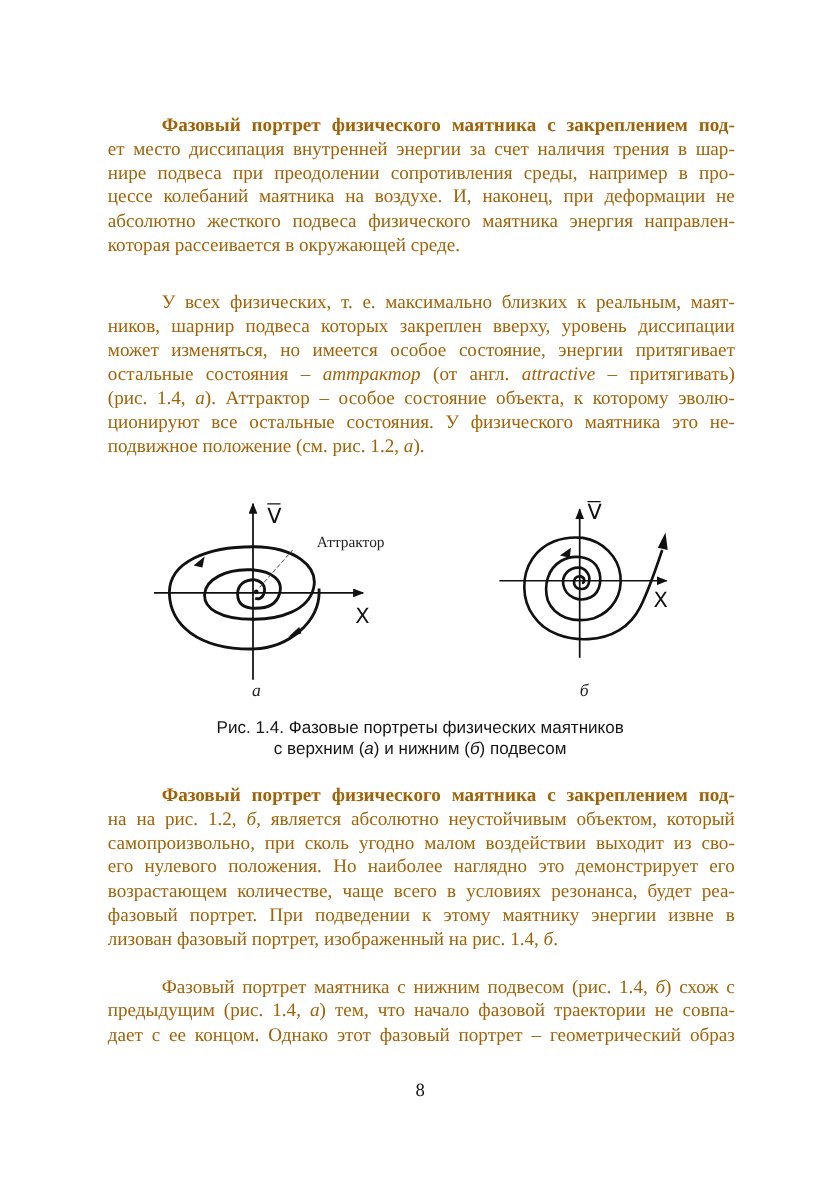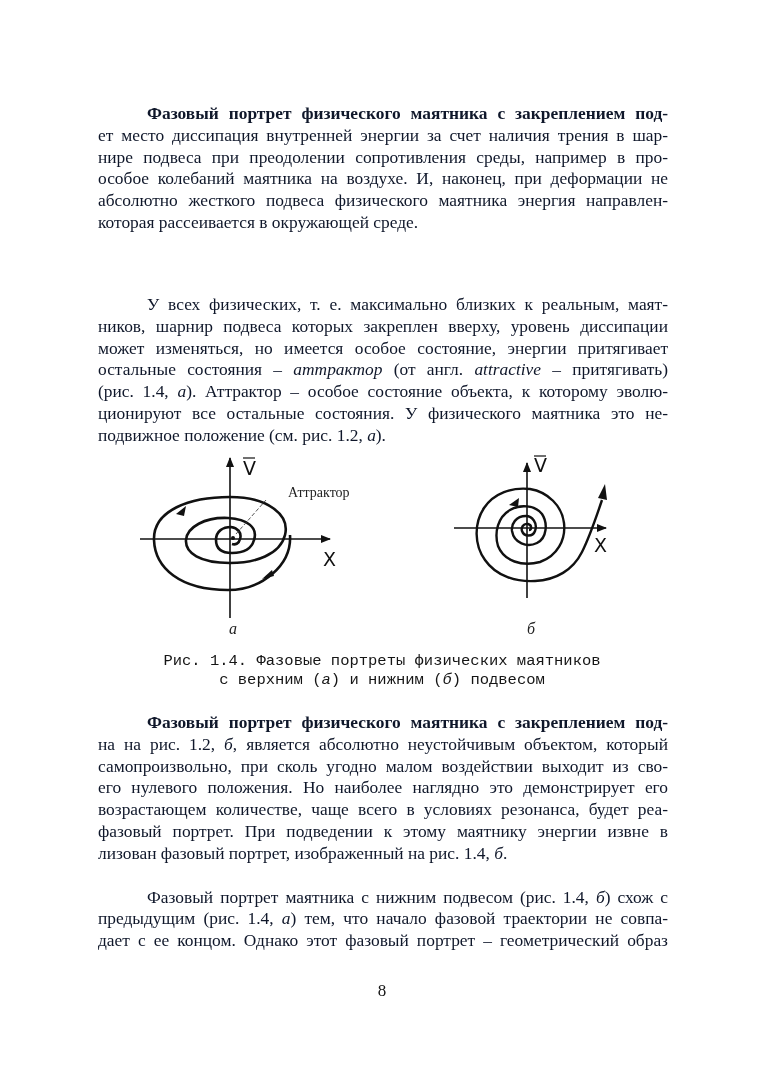--- a/index.html
+++ b/index.html
@@ -1,53 +1,53 @@
 <!DOCTYPE html>
 <html><head>
 <meta charset="utf-8">
 <style>
   html, body { margin: 0; padding: 0; background: #ffffff; }
   body { width: 764px; height: 1080px; position: relative; overflow: hidden; color: #111; }
   .page { position: absolute; left: 0; top: 0; width: 764px; height: 1080px; }
   .txt {
     position: absolute; left: 98px; width: 570px;
     font-family: "Liberation Serif", serif; font-size: 17.4px; line-height: 21.8px;
-    text-align: justify; color: #0f172a;
+    text-align: justify; color: #a16207;
   }
   .line { display: block; white-space: nowrap; text-align: justify; text-align-last: justify; }
   .line.last { text-align-last: left; }
   .line.ind { padding-left: 49px; }
   b { font-weight: bold; }
   i { font-style: italic; }
   .fig { position: absolute; left: 0; top: 440px; width: 764px; height: 210px; }
   .caption {
     position: absolute; left: 0; width: 764px; top: 652px;
-    text-align: center; font-family: Liberation Mono, monospace; font-size: 15.5px; line-height: 19px; color: #151515;
+    text-align: center; font-family: Liberation Sans, sans-serif; font-size: 15.5px; line-height: 19px; color: #151515;
   }
   .sublabel { position: absolute; font-family: "Liberation Serif", serif; font-style: italic; font-size: 16px; color: #222; }
   .pageno { position: absolute; top: 981px; left: 0; width: 764px; text-align: center;
     font-family: "Liberation Serif", serif; font-size: 17px; color: #141414; }
   .axislbl { font-family: "DejaVu Sans", sans-serif; font-size: 19px; fill: #111; }
   .attr { font-family: "Liberation Serif", serif; font-size: 14px; fill: #222; }
 </style>
 </head>
 <body>
 
 <div class="page">
 
   <div class="txt" style="top:103px;">
     <span class="line ind"><b>Фазовый портрет физического маятника с закреплением под-</b></span>
     <span class="line">ет место диссипация внутренней энергии за счет наличия трения в шар-</span>
     <span class="line">нире подвеса при преодолении сопротивления среды, например в про-</span>
-    <span class="line">особое колебаний маятника на воздухе. И, наконец, при деформации не</span>
+    <span class="line">цессе колебаний маятника на воздухе. И, наконец, при деформации не</span>
     <span class="line">абсолютно жесткого подвеса физического маятника энергия направлен-</span>
     <span class="line last">которая рассеивается в окружающей среде.</span>
   </div>
 
-  <div class="txt" style="top:294px;">
+  <div class="txt" style="top:264px;">
     <span class="line ind">У всех физических, т. е. максимально близких к реальным, маят-</span>
     <span class="line">ников, шарнир подвеса которых закреплен вверху, уровень диссипации</span>
     <span class="line">может изменяться, но имеется особое состояние, энергии притягивает</span>
     <span class="line"><span>остальные состояния – </span><i>аттрактор</i><span> (от англ. </span><i>attractive</i><span> – притягивать)</span></span>
     <span class="line"><span>(рис. 1.4, </span><i>а</i><span>). Аттрактор – особое состояние объекта, к которому эволю-</span></span>
     <span class="line">ционируют все остальные состояния. У физического маятника это не-</span>
     <span class="line last"><span>подвижное положение (см. рис. 1.2, </span><i>а</i><span>).</span></span>
   </div>
 
   <svg class="fig" viewBox="0 440 764 210" width="764" height="210">

